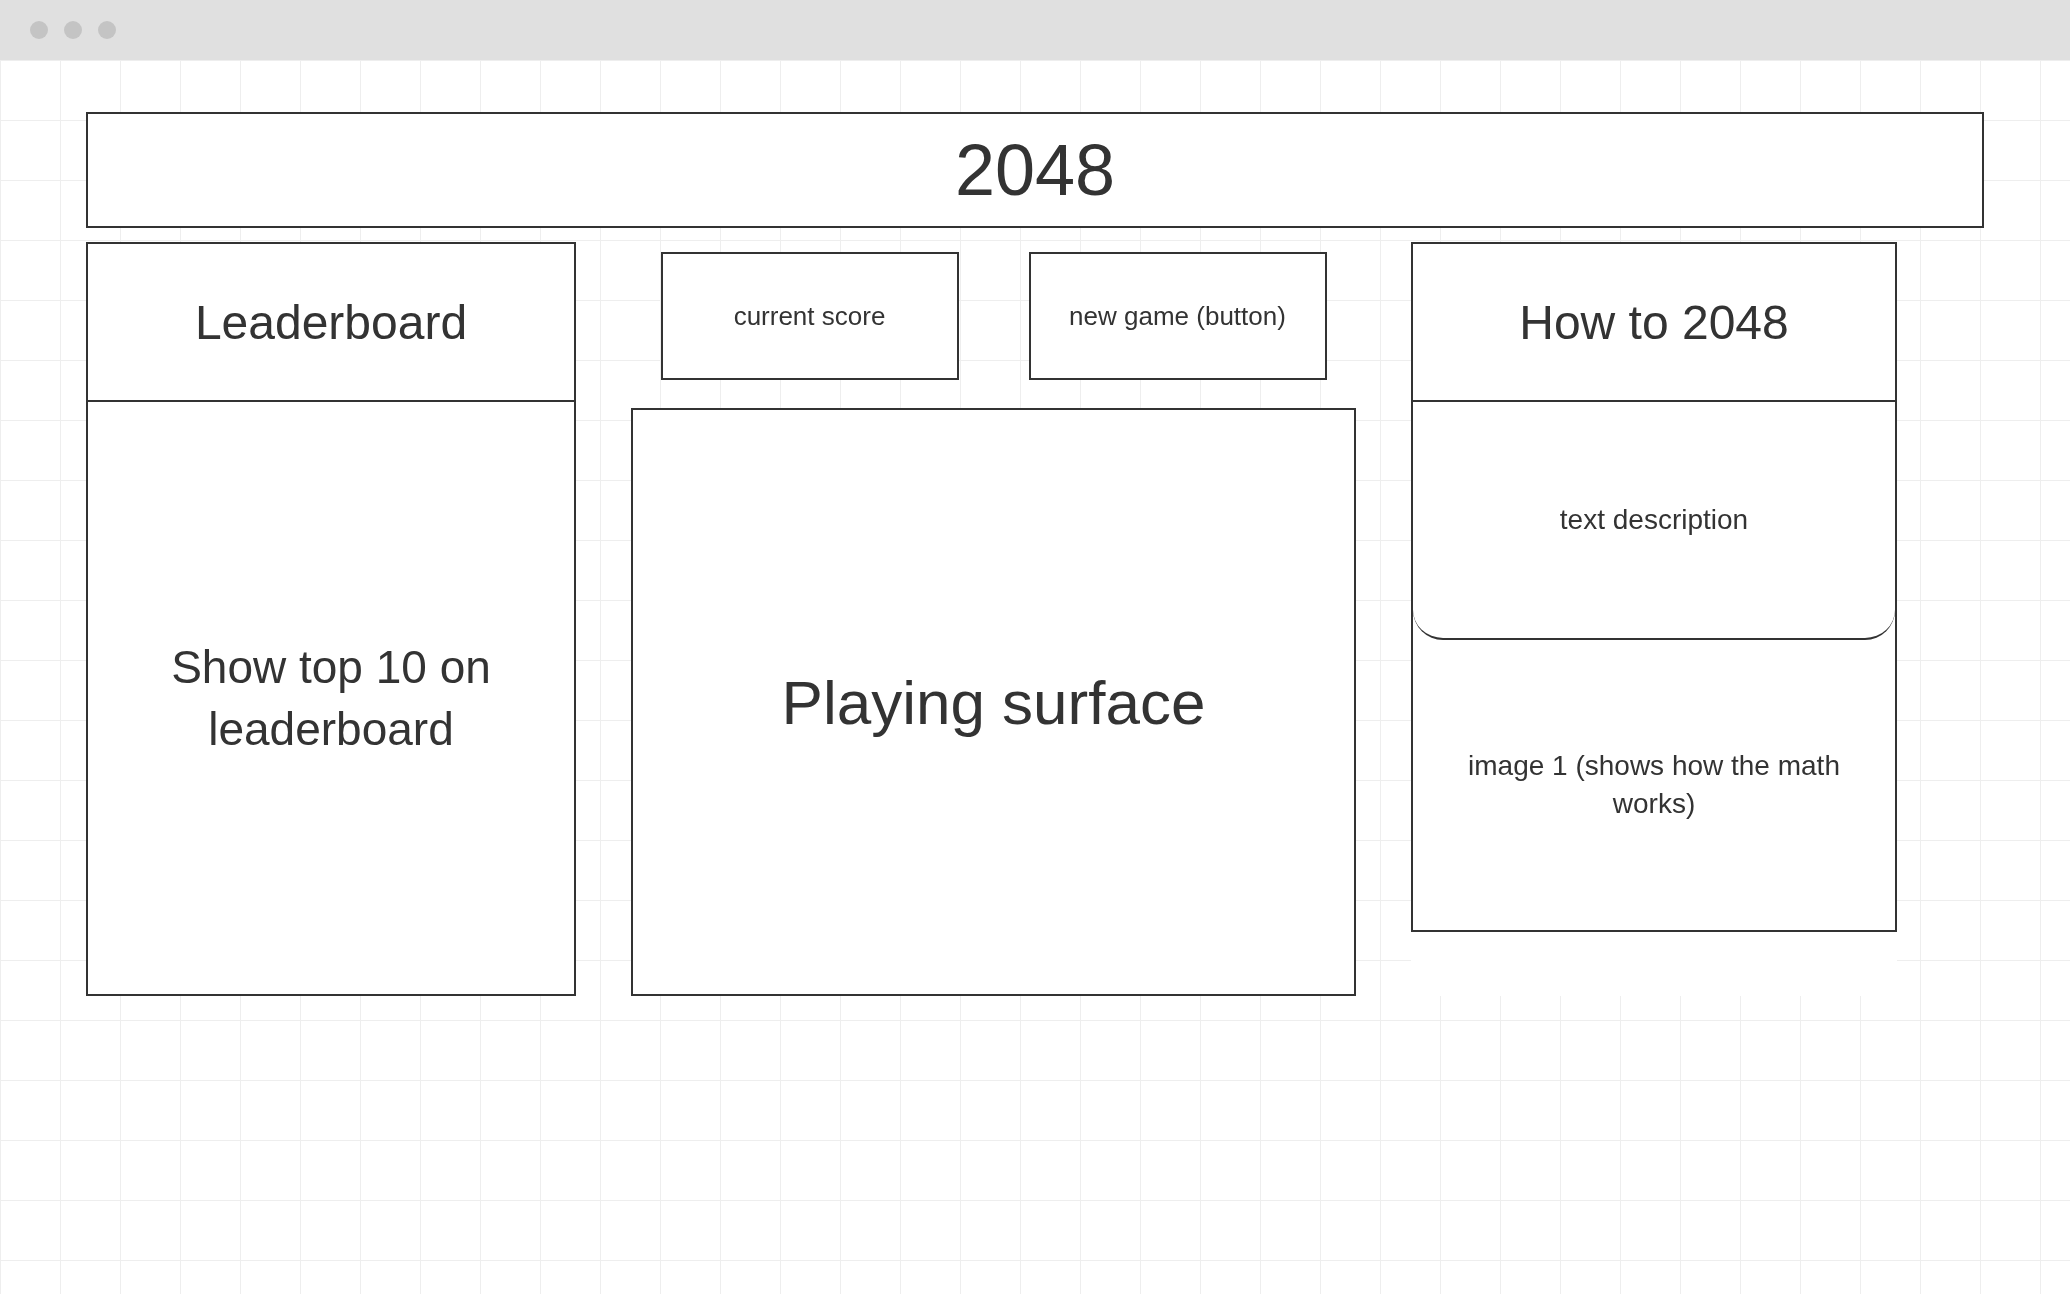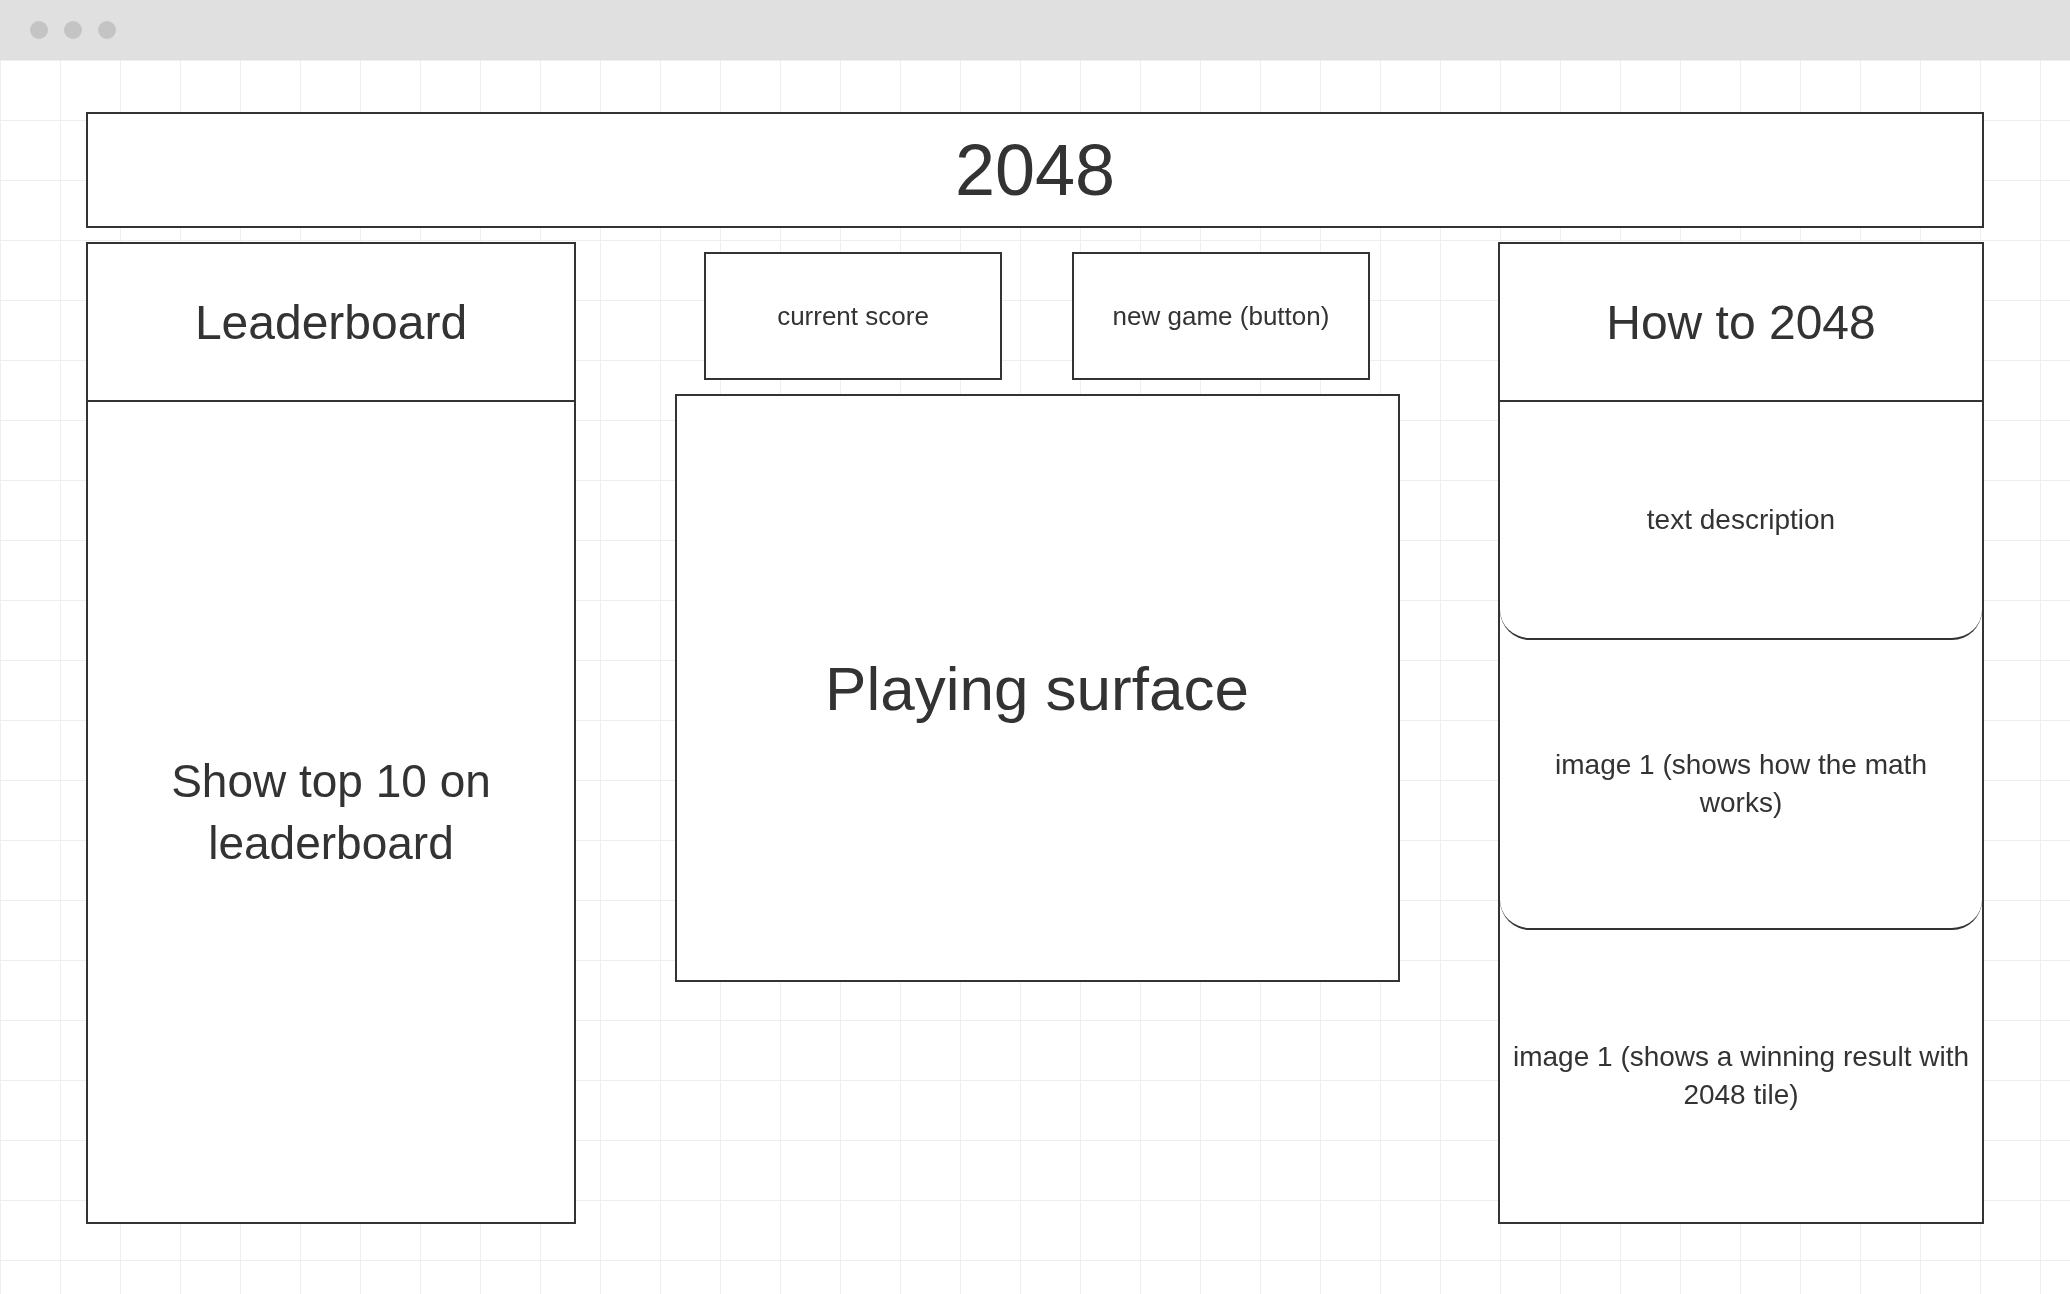--- a/index.html
+++ b/index.html
@@ -58,22 +58,21 @@
       background: #fff;
     }
     .header-title {
       font-size: 72px;
       color: #333;
       font-weight: 400;
     }
     .row {
       display: flex;
       margin-top: 14px;
-      gap: 75px;
-      justify-content: space-between;
+      gap: 55px;
     }
     .col {
       background: #fff;
     }
     .col-left {
       width: 490px;
       display: flex;
       flex-direction: column;
     }
     .col-mid {
@@ -115,21 +114,21 @@
       height: 820px;
     }
     .leaderboard-body-text {
       font-size: 46px;
       color: #333;
       line-height: 1.35;
     }
     .mid-top {
       display: flex;
       gap: 70px;
-      padding: 10px 25px 14px 25px;
+      padding: 10px 25px 28px 25px;
       justify-content: center;
     }
     .mid-top-box {
       border: 2px solid #333;
       width: 298px;
       height: 128px;
       display: flex;
       align-items: center;
       justify-content: center;
       background: #fff;
@@ -225,21 +224,18 @@
         <div class="panel-header">
           <div class="panel-header-text">How to 2048</div>
         </div>
         <div class="howto-body">
           <div class="howto-cell howto-cell-1">
             <div class="howto-cell-text">text description</div>
           </div>
           <div class="howto-cell howto-cell-2">
             <div class="howto-cell-text">image 1 (shows how the math works)</div>
           </div>
-          <div class="howto-cell howto-cell-3">
-            <div class="howto-cell-text">image 1 (shows a winning result with 2048 tile)</div>
-          </div>
         </div>
       </div>
 
     </div>
   </div>
 </div>
 
 </body></html>

